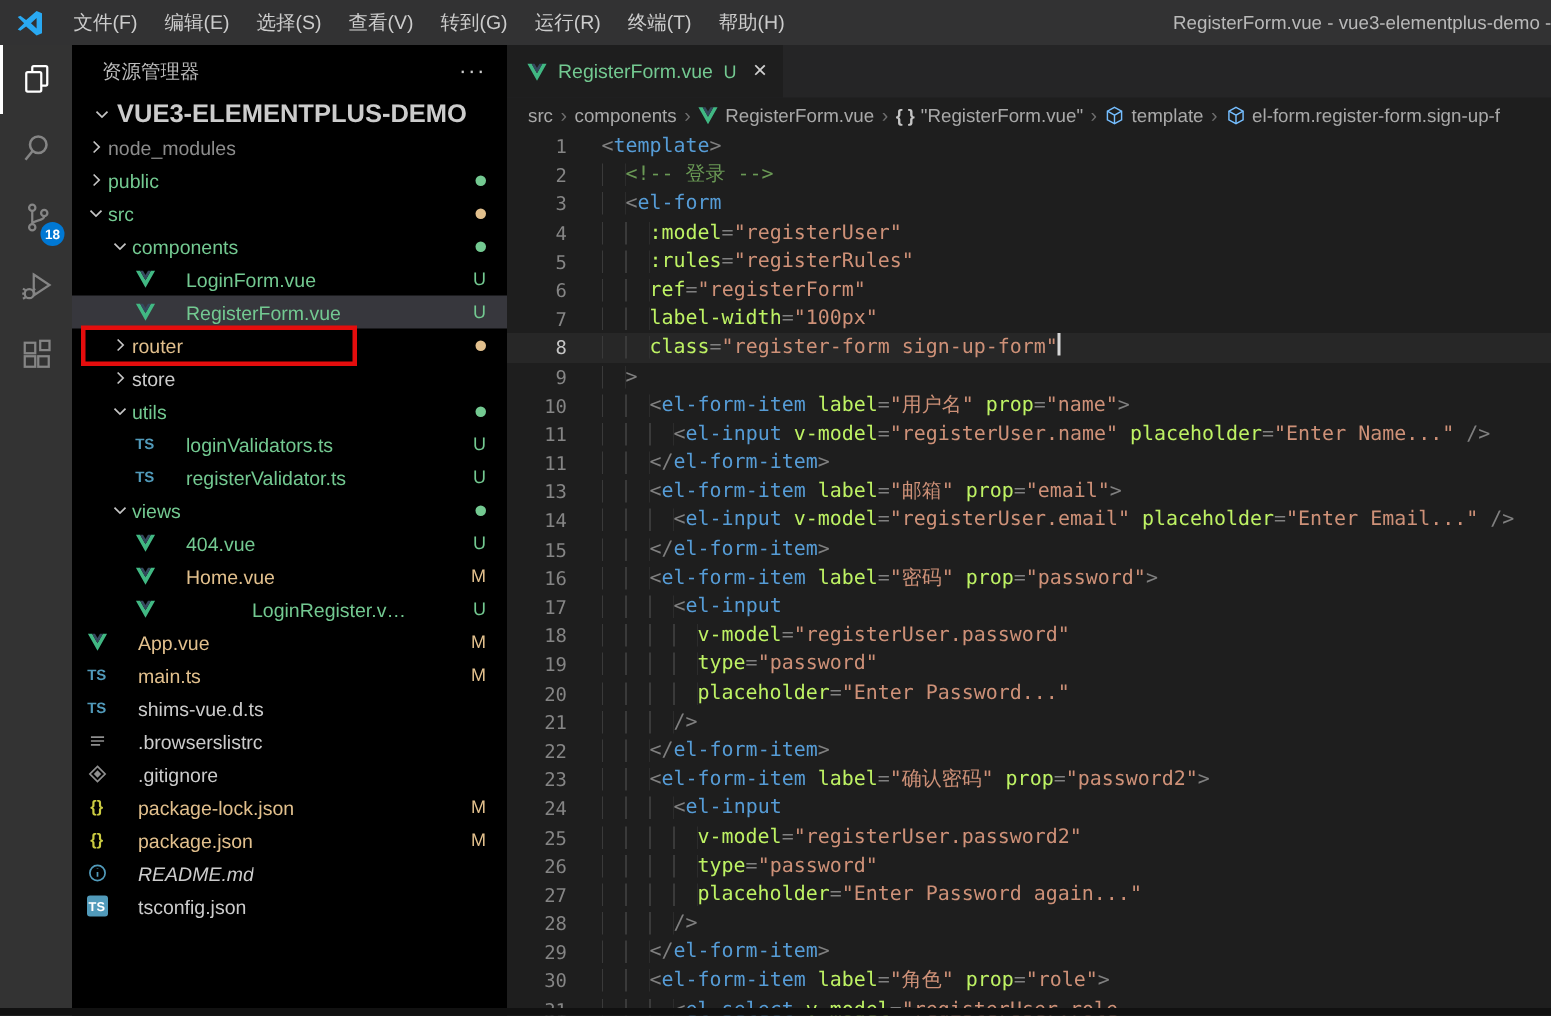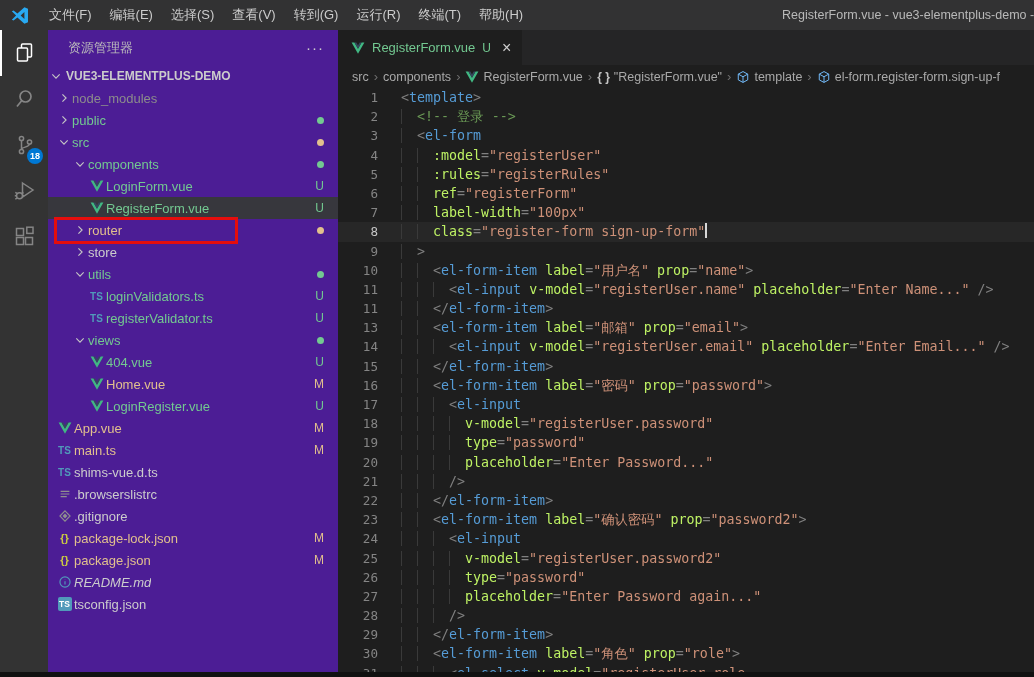--- a/index.html
+++ b/index.html
@@ -13,31 +13,31 @@
   .wtitle{position:absolute;left:782px;right:0;top:0;line-height:30px;font-size:12.5px;color:#b9b9b9;white-space:nowrap;overflow:hidden}
   
   .shell{display:flex;height:647px}
   
   .actbar{width:48px;background:#333333;display:flex;flex-direction:column;flex:none}
   .act{height:46px;display:flex;align-items:center;justify-content:center;color:#858585;position:relative;border-left:2px solid transparent;cursor:pointer}
   .act.active{color:#ffffff;border-left-color:#ffffff}
   .act svg{width:24px;height:24px}
   .abadge{position:absolute;right:5px;bottom:4px;min-width:16px;height:16px;border-radius:9px;background:#0078d4;color:#fff;font-size:9px;line-height:16px;text-align:center;font-weight:bold;padding:0 2px}
   
-  .sidebar{width:290px;background:#4c1d95;position:relative;overflow:hidden;flex:none}
+  .sidebar{width:290px;background:#000000;position:relative;overflow:hidden;flex:none}
   .sb-head{height:35px;display:flex;align-items:center;padding:0 14px 0 20px;font-size:13px;color:#bbbbbb}
   .sb-head .more{margin-left:auto;color:#cccccc;font-size:15px;cursor:pointer;letter-spacing:1px}
-  .sb-section{height:22px;display:flex;align-items:center;font-size:12px;font-weight:bold;color:#cccccc;padding-left:0;cursor:pointer}
+  .sb-section{height:22px;display:flex;align-items:center;font-size:17px;font-weight:bold;color:#cccccc;padding-left:12px;cursor:pointer}
   .sb-section .chev{width:16px;height:16px;display:flex;align-items:center;justify-content:center;color:#c5c5c5;margin-right:2px}
   .sb-section .chev svg{width:14px;height:14px}
   .row{height:22px;display:flex;align-items:center;font-size:13px;color:#cccccc;cursor:pointer;white-space:nowrap}
   .row.selected{background:#37373d}
   .chev{width:16px;height:16px;flex:none;display:flex;align-items:center;justify-content:center;color:#c5c5c5}
   .chev svg{width:14px;height:14px}
-  .ficon{width:17px;height:16px;flex:none;display:flex;align-items:center;justify-content:center;margin-right:1px}
+  .ficon{width:17px;height:16px;flex:none;display:flex;align-items:center;justify-content:center;margin-right:19px}
   .ficon svg{width:14px;height:14px}
   .lbl{overflow:hidden;text-overflow:ellipsis}
   .badge{margin-left:auto;padding-right:14px;font-size:12px;flex:none;display:flex;align-items:center}
   .dot{width:7px;height:7px;border-radius:50%;display:inline-block}
   .st-untracked{color:#73c991}.st-modified{color:#e2c08d}.st-ignored{color:#8c8c8c}.st-normal{color:#cccccc}
   .redbox{position:absolute;left:6px;top:187px;width:184px;height:27px;border:3px solid #e50d0d;pointer-events:none}
   
   .editor{flex:1;display:flex;flex-direction:column;background:#1e1e1e;min-width:0}
   .tabbar{height:35px;background:#252526;display:flex;flex:none}
   .tab{background:#1e1e1e;display:flex;align-items:center;padding:0 11px;gap:6px;font-size:13px;cursor:pointer}
@@ -265,21 +265,21 @@
         <div class="row" style="padding-left: 40px;">
           <span class="ficon">
             <svg viewBox="0 0 16 16">
               <path d="M.7 1.8h3.2L8 8.9l4.1-7.1h3.2L8 14.6z" fill="#41b883"></path>
               <path d="M3.9 1.8h2.2L8 5l1.9-3.2h2.2L8 8.9z" fill="#35495e"></path>
             </svg>
           </span>
           <span class="lbl st-modified">Home.vue</span>
           <span class="badge st-modified">M</span>
         </div>
-        <div class="row" style="padding-left: 40px;">
+        <div class="row" style="padding-left: 40px; gap: 44px;">
           <span class="ficon">
             <svg viewBox="0 0 16 16">
               <path d="M.7 1.8h3.2L8 8.9l4.1-7.1h3.2L8 14.6z" fill="#41b883"></path>
               <path d="M3.9 1.8h2.2L8 5l1.9-3.2h2.2L8 8.9z" fill="#35495e"></path>
             </svg>
           </span>
           <span class="lbl st-untracked">LoginRegister.vue</span>
           <span class="badge st-untracked">U</span>
         </div>
         <div class="row" style="padding-left: 8px;">

